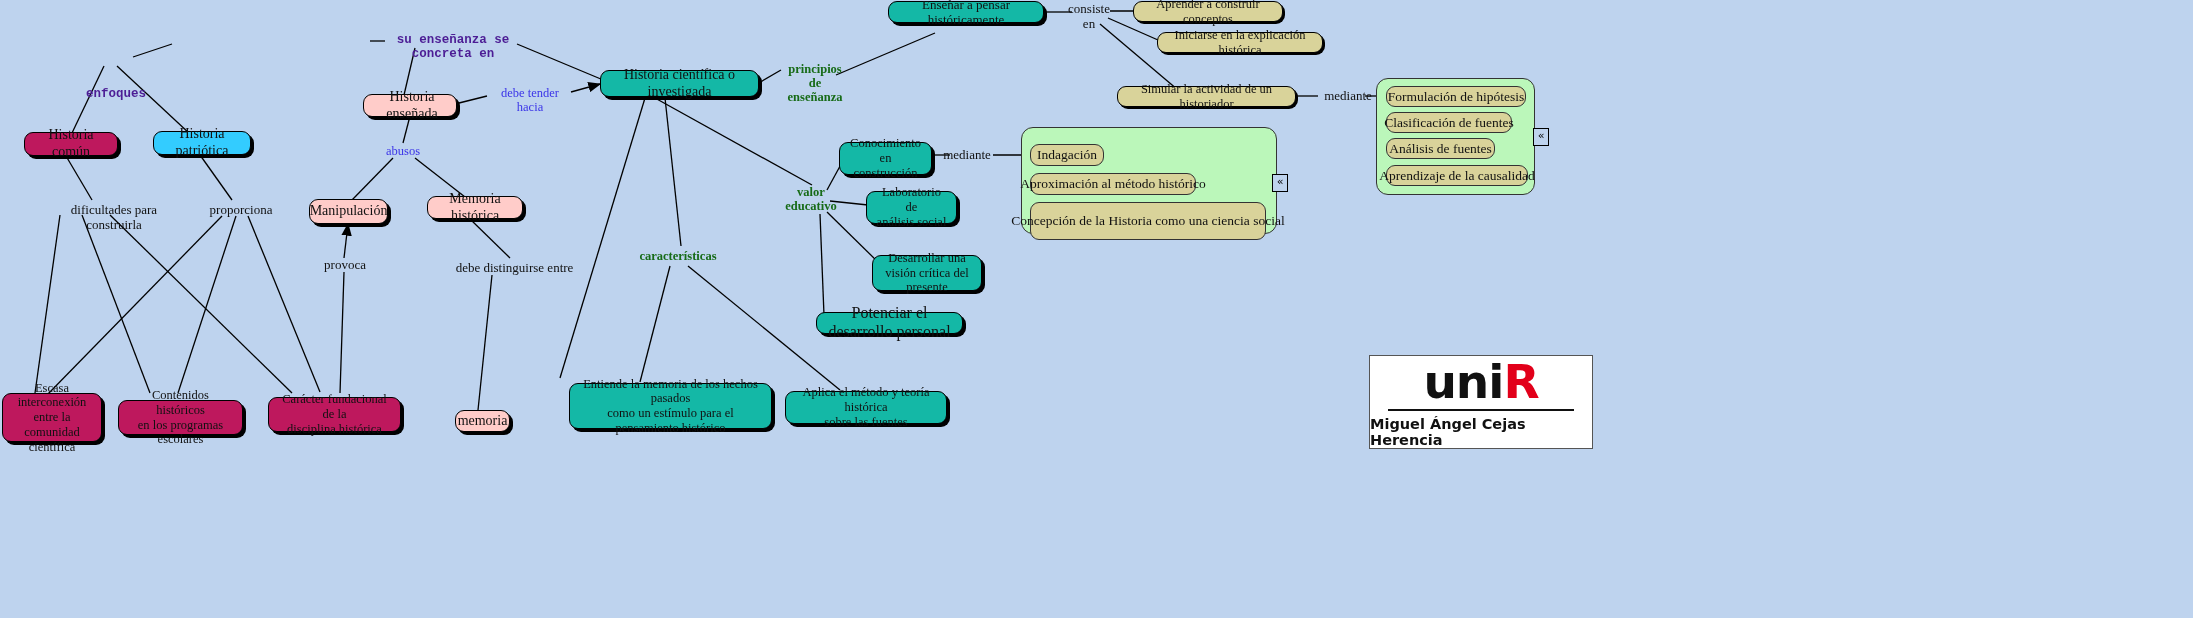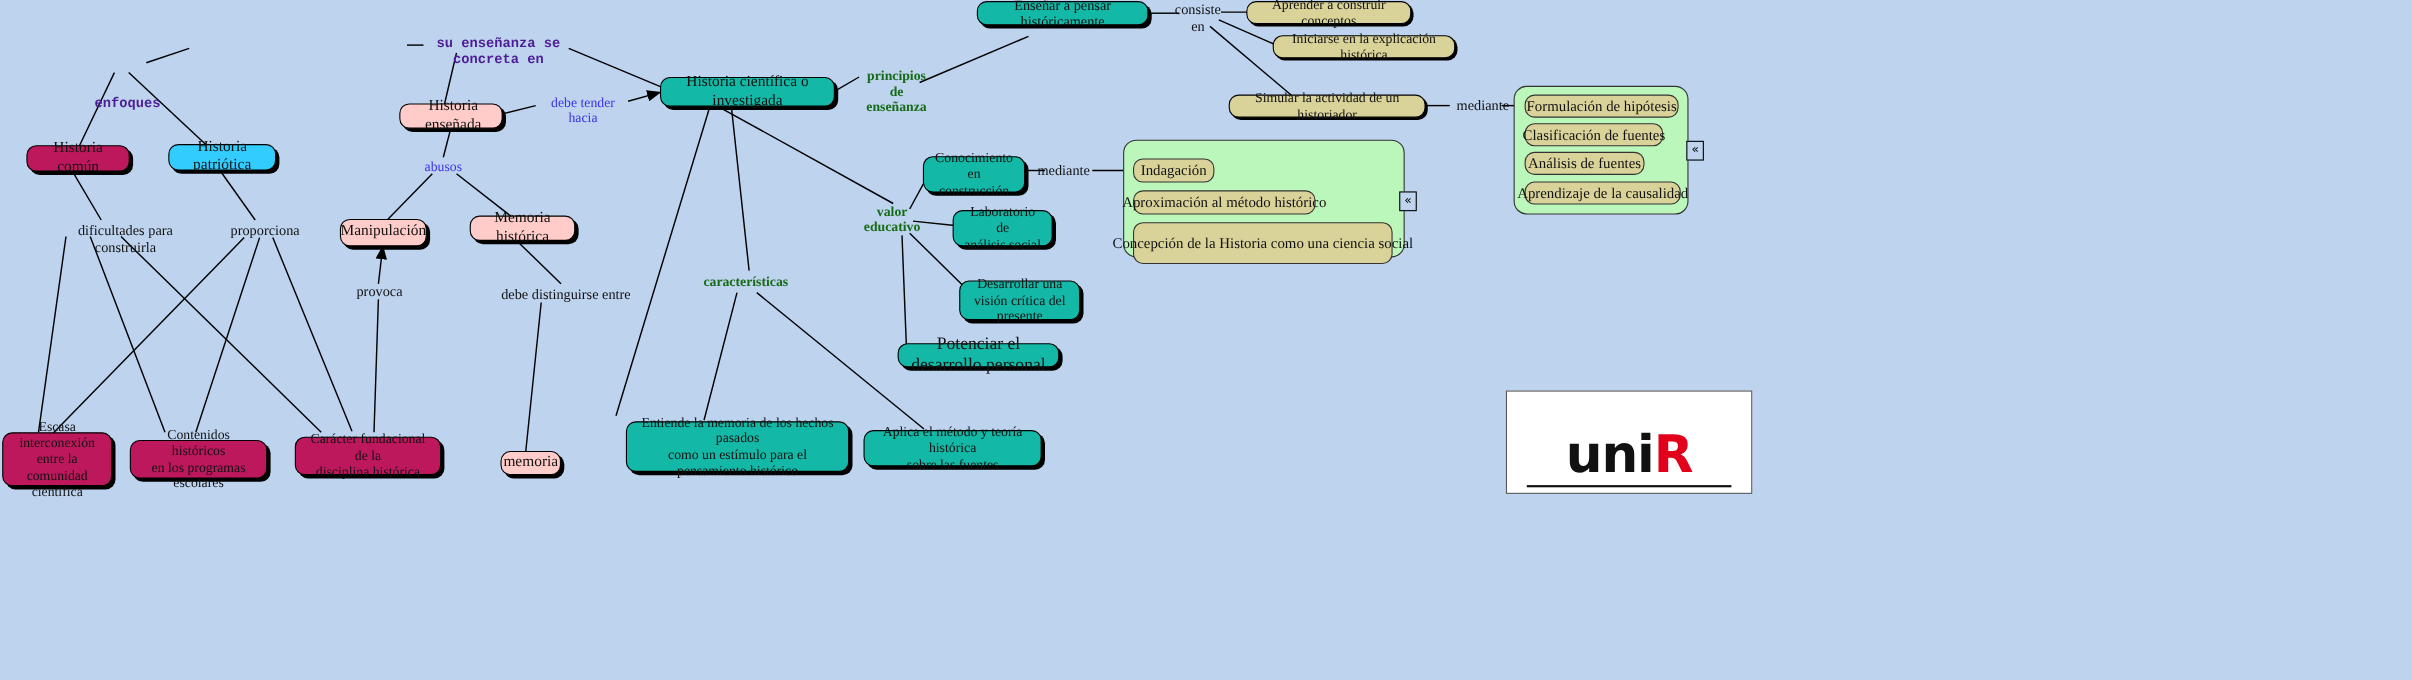--- a/index.html
+++ b/index.html
@@ -305,15 +305,16 @@
 
   <div class="lbl lbl-black" style="left:936px;top:148px;width:62px;">mediante</div>
 
   <div class="lbl lbl-black" style="left:1317px;top:89px;width:62px;">mediante</div>
 
   <div class="logo-box" style="left:1369px;top:355px;width:224px;height:94px;">
     <div class="logo-word">
       <span>uni</span><span class="r">R</span>
     </div>
     <div class="logo-rule"></div>
+    <div class="logo-author">Miguel Ángel Cejas Herencia</div>
   </div>
 
 </div>
 
 </body></html>

